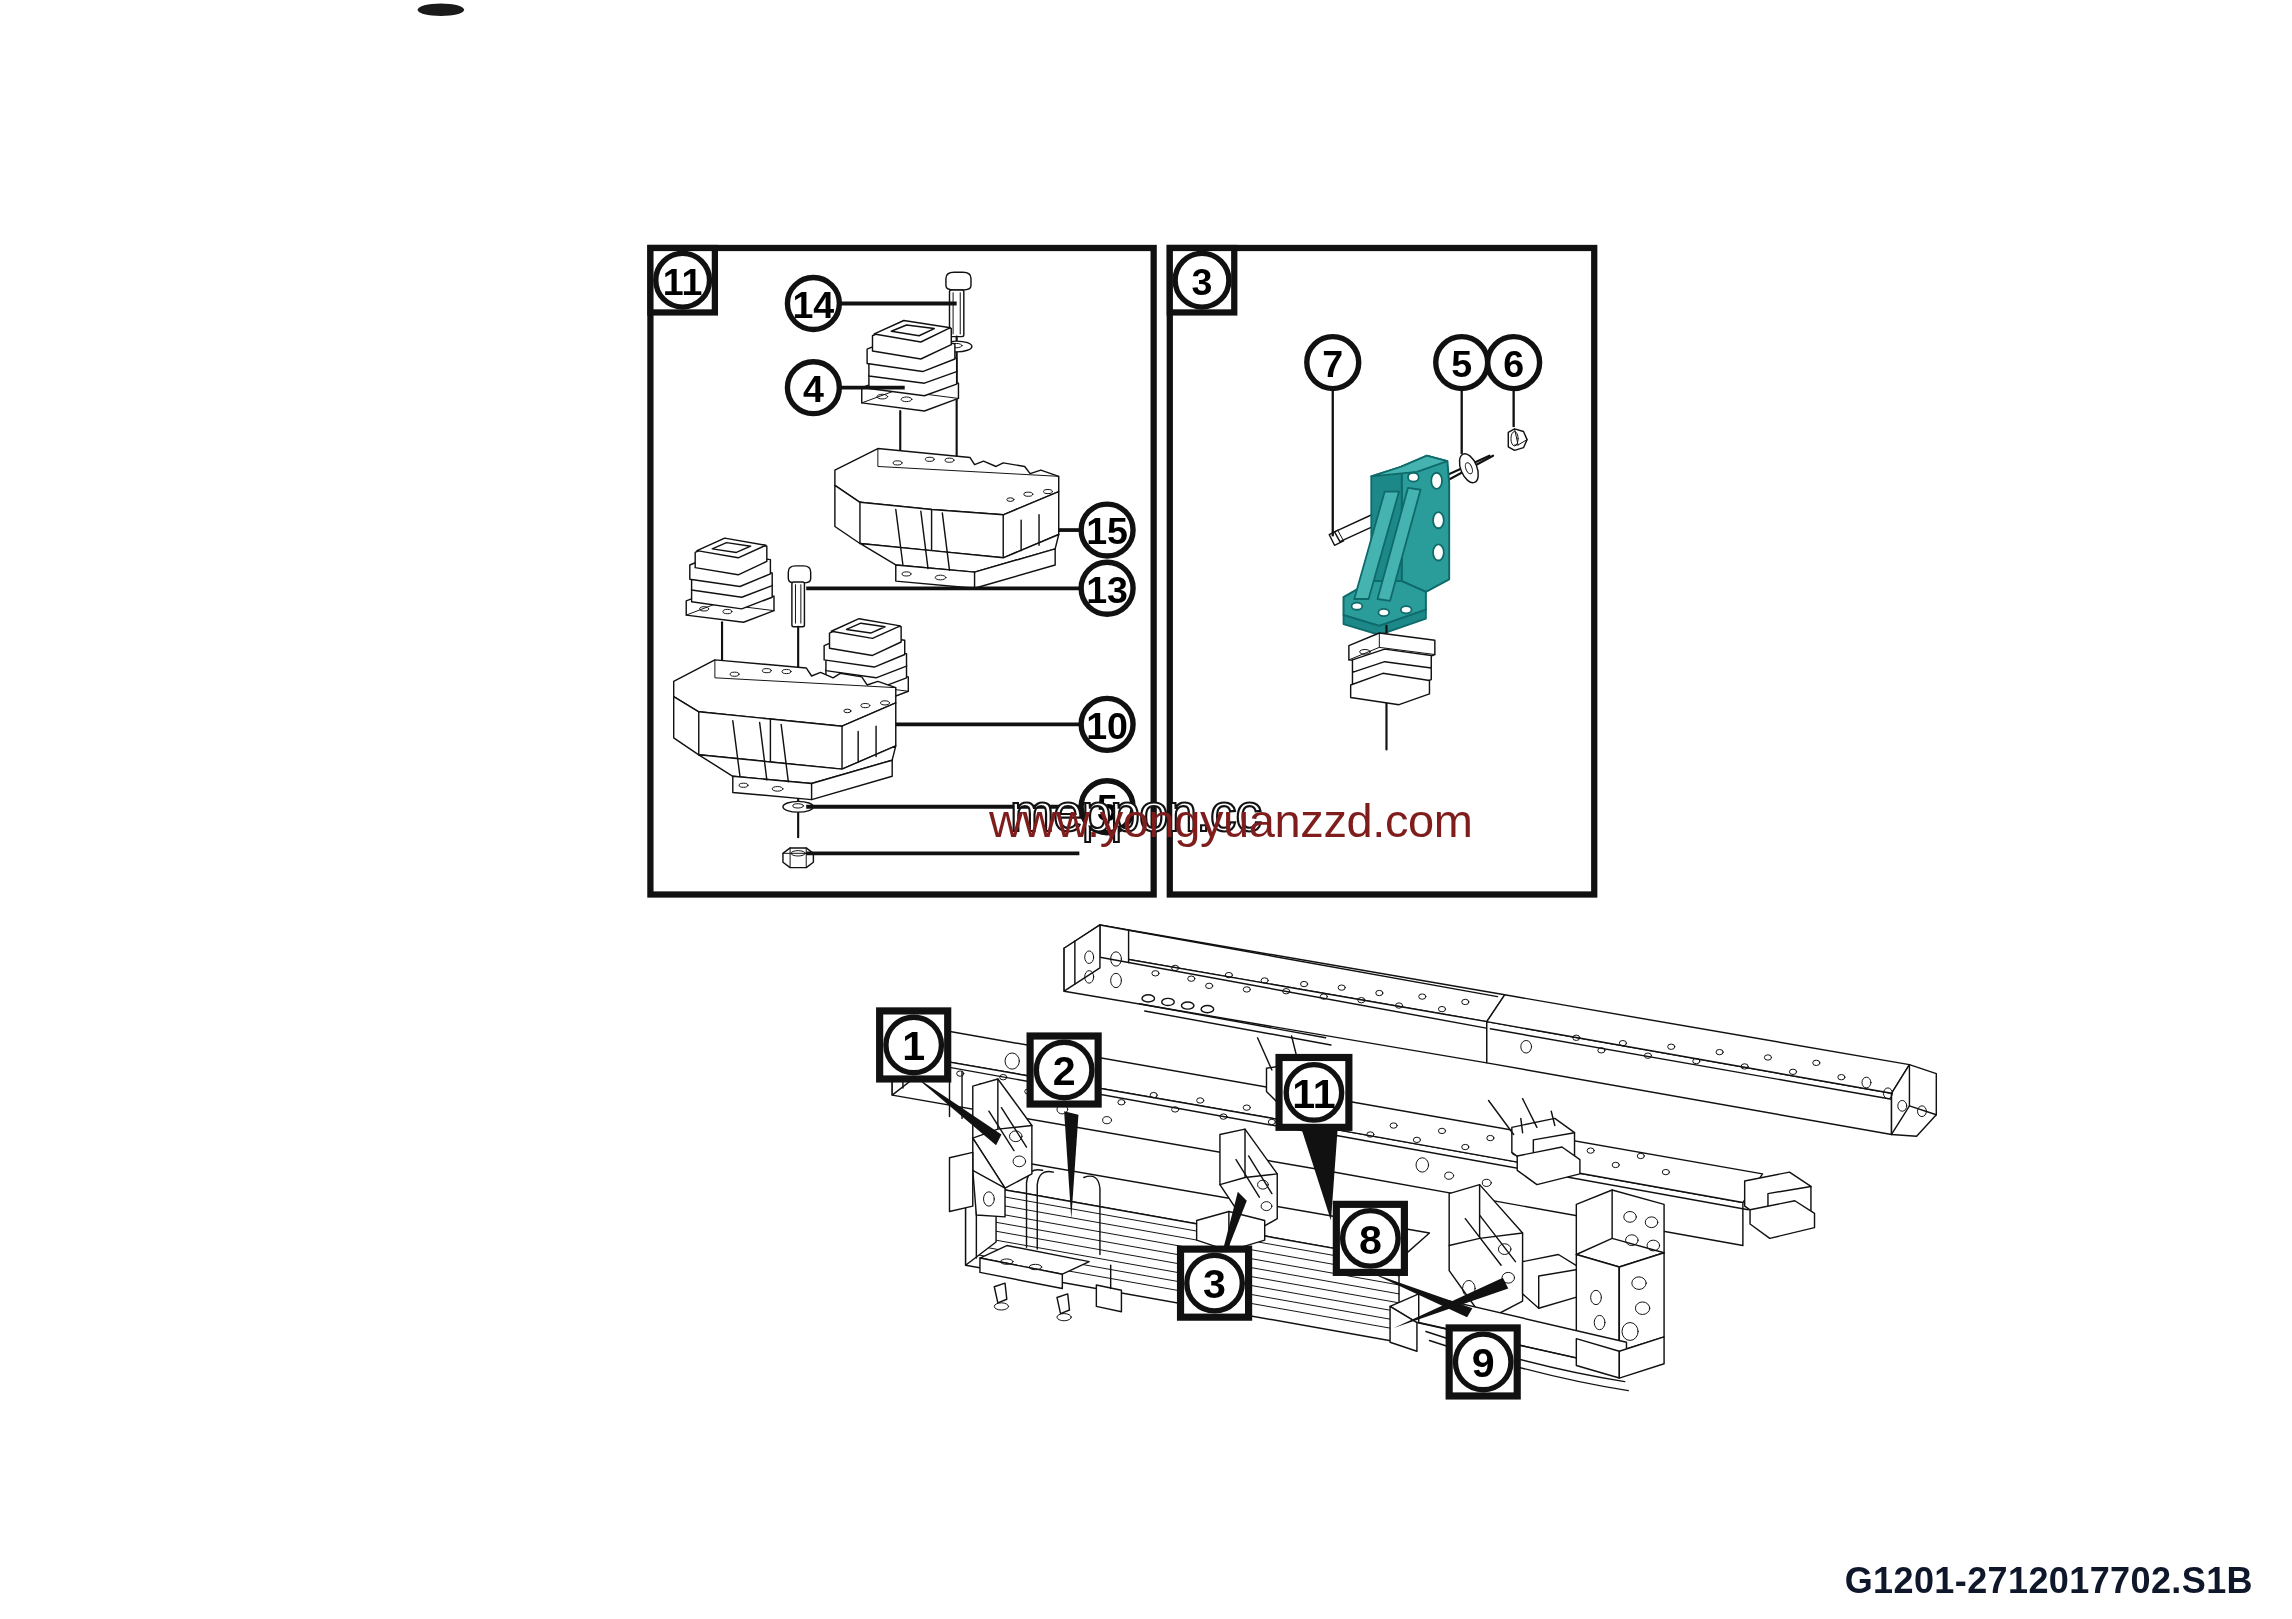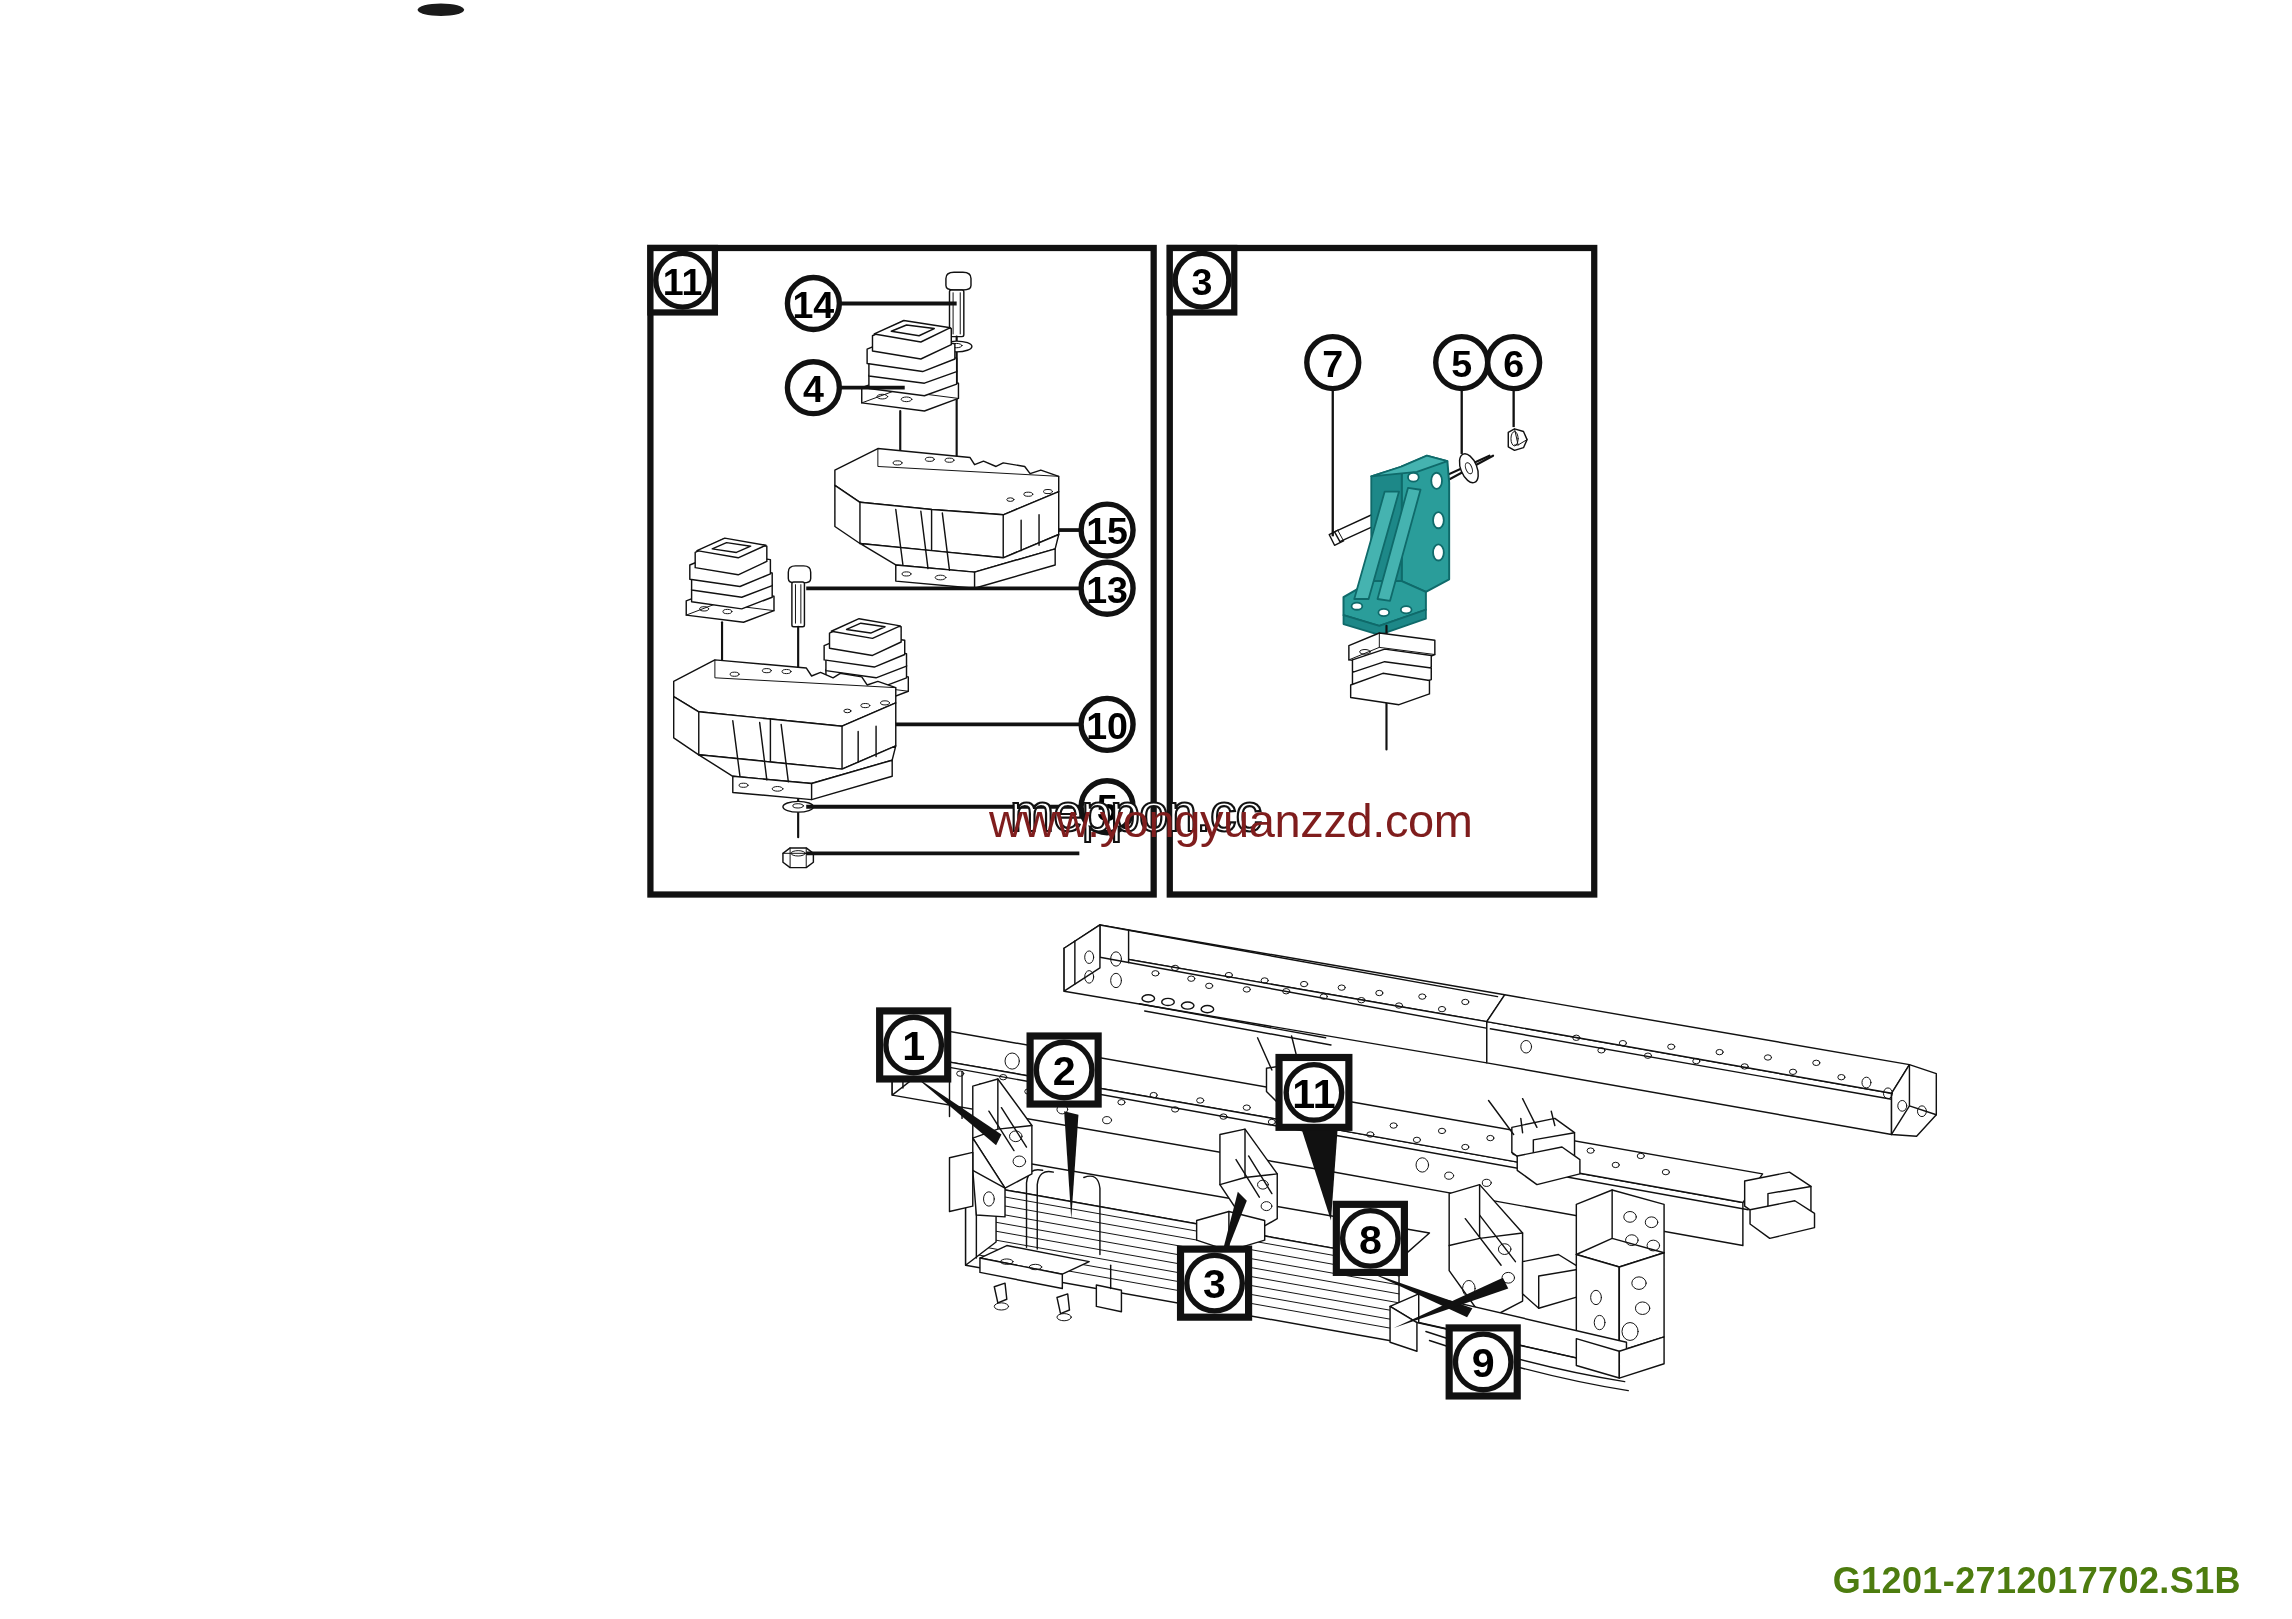--- a/index.html
+++ b/index.html
@@ -26,27 +26,27 @@
   svg.layer {
     position: absolute;
     left: 0;
     top: 0;
     width: 2293px;
     height: 1619px;
     overflow: visible;
   }
   .partnum {
     position: absolute;
-    right: 52px;
+    right: 40px;
     bottom: 25px;
     font-family: "Liberation Sans", sans-serif;
     font-weight: bold;
     font-size: 36px;
     letter-spacing: 0.4px;
-    color: #4d7c0f;
+    color: #0f172a;
     white-space: nowrap;
   }
   .wm-blue {
     position: absolute;
     left: 989px;
     top: 785px;
     font-family: "Liberation Sans", sans-serif;
     font-size: 47px;
     font-weight: normal;
     color: #7f1d1d;

